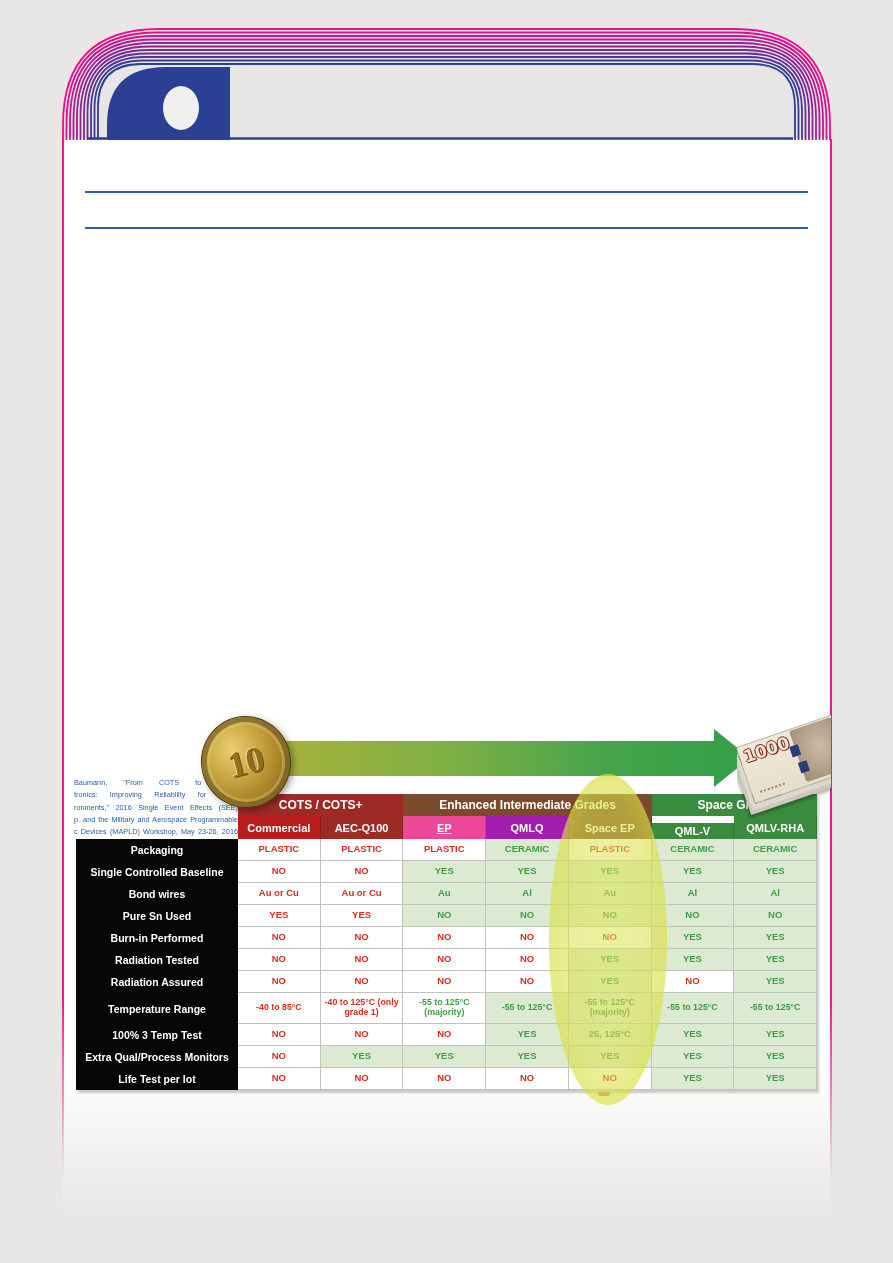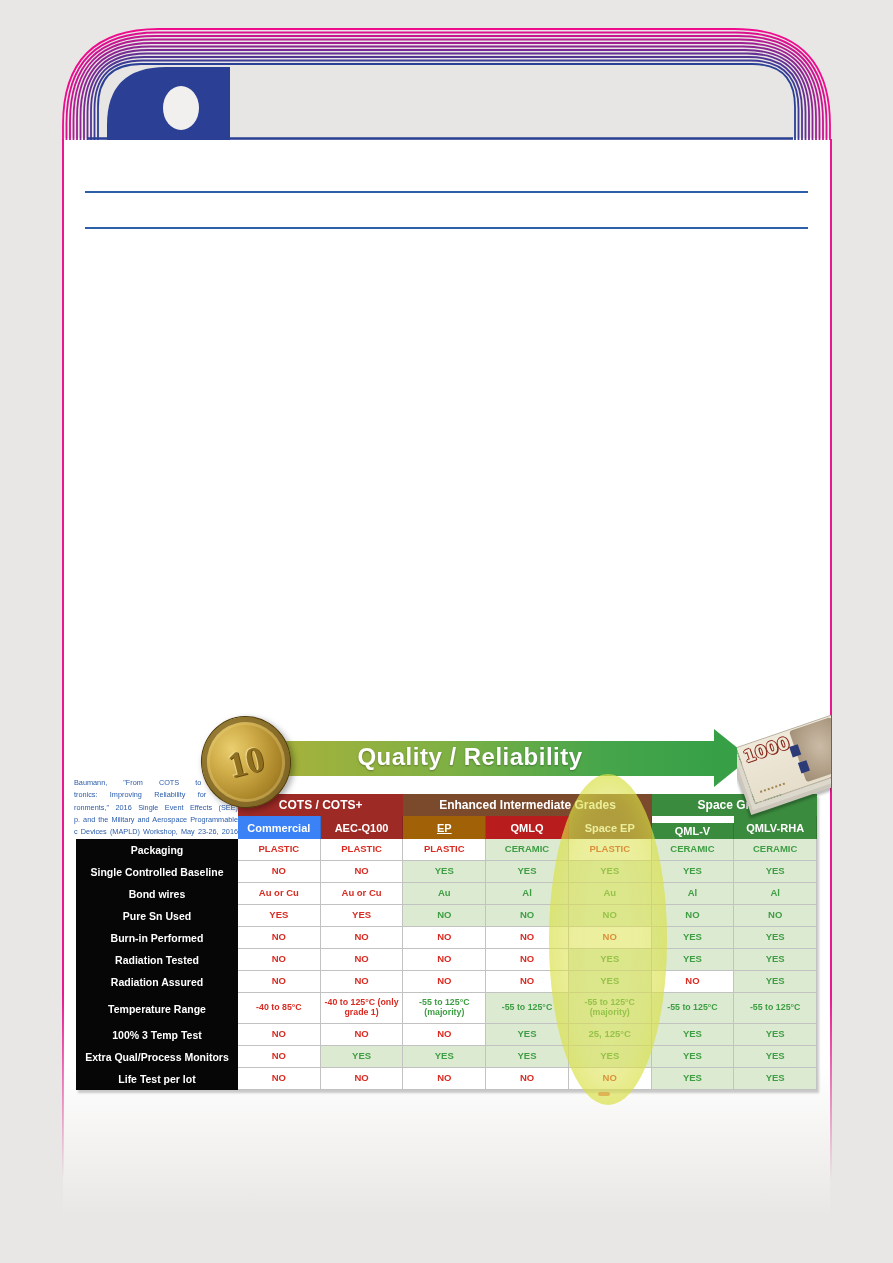--- a/index.html
+++ b/index.html
@@ -104,37 +104,36 @@
   <div class="citation">
       <div class="cit-line">Baumann, "From COTS to Space</div>
       <div class="cit-line">tronics: Improving Reliability for Harsh</div>
       <div class="cit-line">ronments," 2016 Single Event Effects (SEE)</div>
       <div class="cit-line">p. and the Military and Aerospace Programmable</div>
       <div class="cit-line">c Devices (MAPLD) Workshop, May 23-26, 2016</div>
     </div>
 
   <div class="arrow-body"></div>
   <div class="arrow-head"></div>
-  <div class="arrow-label">Quality / Reliability</div>
 
   <div class="coin">
     <span class="coin-val">10</span>
   </div>
 
   <div class="tbl">
       <div class="trow th1">
         <div class="gcell" style="flex-grow: 2; background: rgb(158, 42, 38);">COTS / COTS+</div>
         <div class="gcell" style="flex-grow: 3; background: rgb(123, 74, 44);">Enhanced Intermediate Grades</div>
         <div class="gcell" style="flex-grow: 2; background: rgb(59, 139, 62);">Space Grade</div>
       </div>
       <div class="trow th2">
-        <div class="hcell" style="background: #3b82f6;">Commercial</div>
+        <div class="hcell" style="background: #b91c1c;">Commercial</div>
         <div class="hcell" style="background: rgb(158, 42, 38);">AEC-Q100</div>
-        <div class="hcell" style="background: #a16207; text-decoration: underline;">EP</div>
-        <div class="hcell" style="background: #b91c1c;">QMLQ</div>
+        <div class="hcell" style="background: #ec4899; text-decoration: underline;">EP</div>
+        <div class="hcell" style="background: #a21caf;">QMLQ</div>
         <div class="hcell" style="background: rgb(123, 74, 44);">Space EP</div>
         <div class="hcell" style="background: rgb(59, 139, 62); margin-top: 7px;">QML-V</div>
         <div class="hcell" style="background: rgb(59, 139, 62);">QMLV-RHA</div>
       </div>
       <div class="trow body">
         <div class="lcell">Packaging</div>
         <div class="dcell c-red">PLASTIC</div>
         <div class="dcell c-red">PLASTIC</div>
         <div class="dcell c-red">PLASTIC</div>
         <div class="dcell c-green bg-green">CERAMIC</div>

